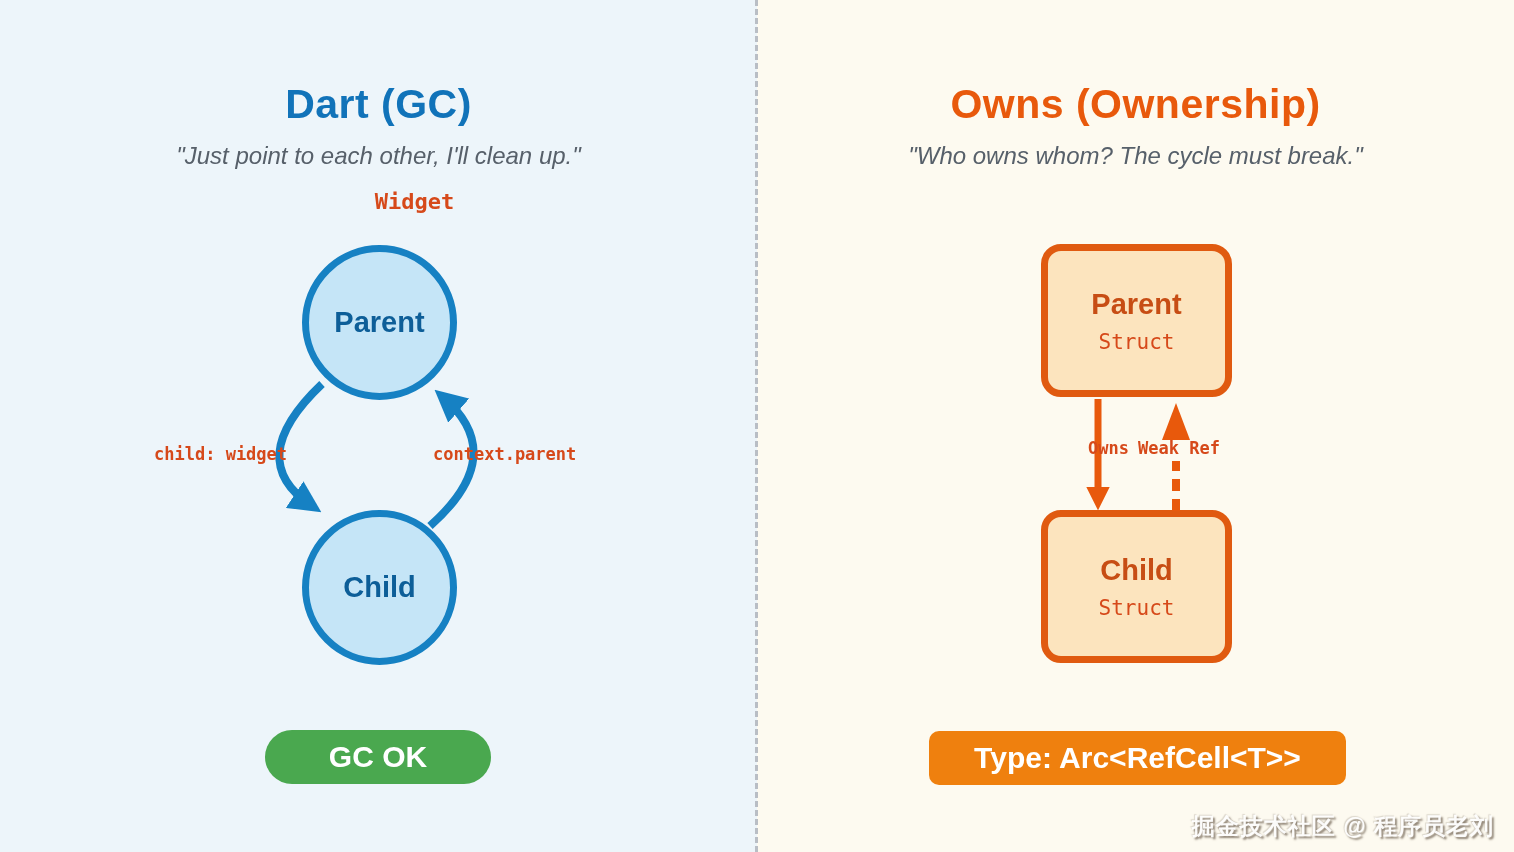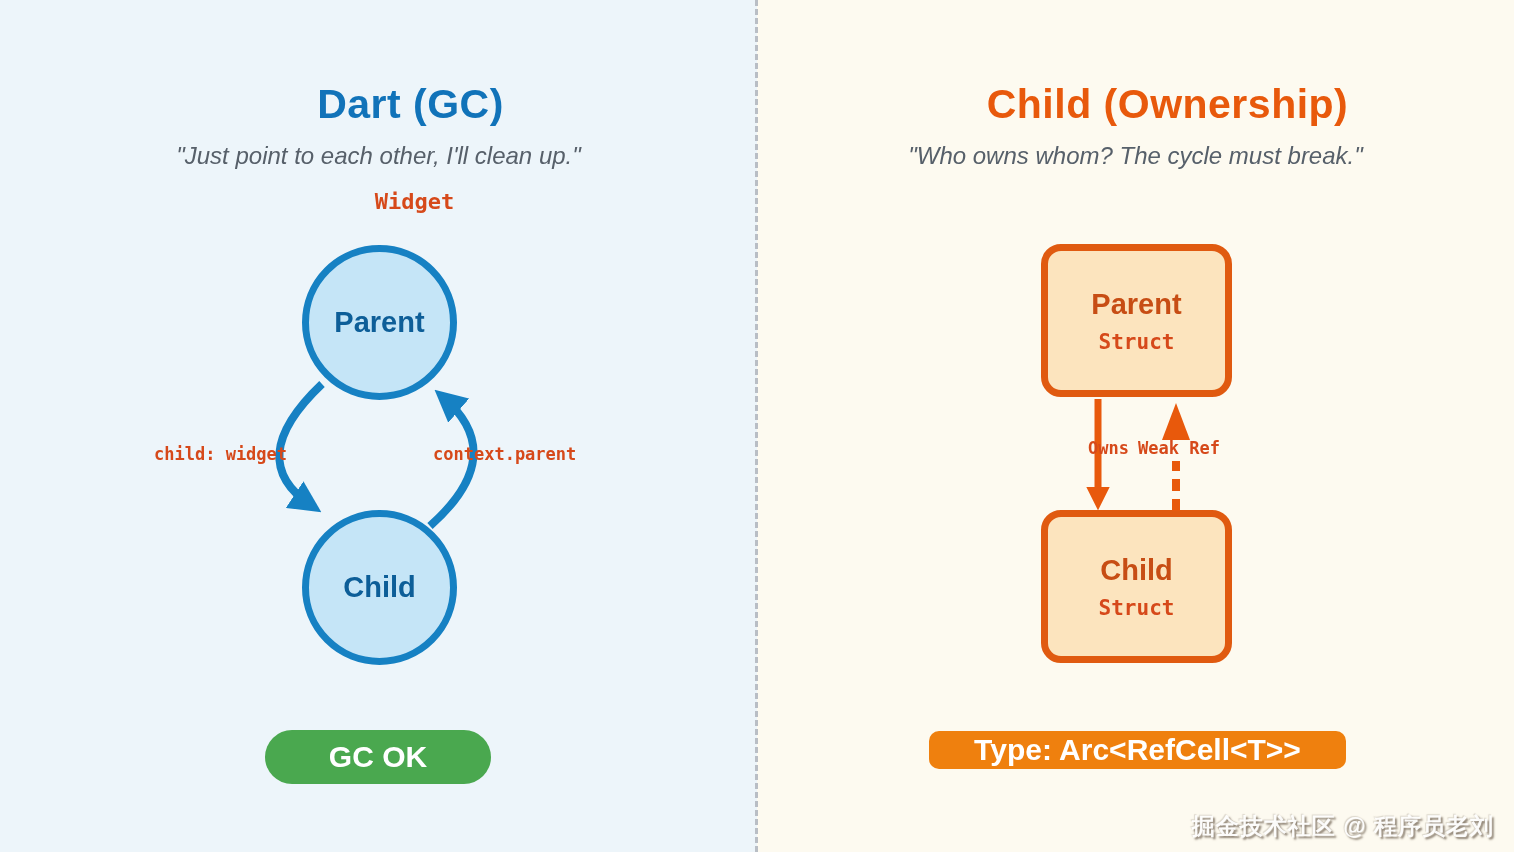--- a/index.html
+++ b/index.html
@@ -15,21 +15,21 @@
   .panel.left  { left: 0;    width: 757px; background: #edf5fa; }
   .panel.right { left: 757px; width: 757px; background: #fdfaf0; }
   .divider {
     position: absolute; top: 0; left: 755px; height: 852px; width: 0;
     border-left: 3px dashed #b9bec5; z-index: 2;
   }
 
   
   .title {
     position: absolute; top: 54px; left: 0; width: 100%;
-    text-align: center; font-size: 41px; font-weight: bold; letter-spacing: 0.5px; padding-left: 32px;
+    text-align: center; font-size: 41px; font-weight: bold; letter-spacing: 0.5px;
   }
   .panel.left  .title { color: #1173b9; }
   .panel.right .title { color: #e8590c; }
   .subtitle {
     position: absolute; top: 118px; left: 0; width: 100%;
     text-align: center; font-size: 24px; font-style: italic; color: #57606a;
   }
 
   
   .code {
@@ -58,31 +58,31 @@
     position: absolute; left: 284px; width: 177px; height: 139px;
     background: #fce4be; border: 7px solid #e05a10; border-radius: 20px;
     display: flex; flex-direction: column; align-items: center; justify-content: center;
     gap: 9px; z-index: 4;
   }
   .struct-box.parent { top: 244px; }
   .struct-box.child  { top: 510px; }
   .struct-box .node-label { font-size: 29px; font-weight: bold; color: #c74d14; }
   .struct-box .node-type  {
     font-family: "DejaVu Sans Mono", monospace;
-    font-size: 21px; font-weight: bold; color: #d6491a;
+    font-size: 21px; font-weight: normal; color: #d6491a;
   }
 
   
   .pill {
     position: absolute; z-index: 4;
     display: flex; align-items: center; justify-content: center;
     color: #ffffff; font-weight: bold; font-size: 30px;
   }
   .gc-badge   { left: 265px; top: 730px; width: 226px; height: 54px; background: #4aa84f; border-radius: 27px; }
-  .type-badge { left: 172px; top: 731px; width: 417px; height: 38px; background: #ef800e; border-radius: 10px; }
+  .type-badge { left: 172px; top: 731px; width: 417px; height: 54px; background: #ef800e; border-radius: 10px; }
 
   
   svg.arrows {
     position: absolute; top: 0; left: 0; width: 1514px; height: 852px;
     z-index: 6; pointer-events: none;
   }
 
   
   .watermark {
     position: absolute; right: 20px; bottom: 10px; z-index: 9;
@@ -109,21 +109,21 @@
       <span class="node-label">Child</span>
     </div>
 
     <div class="code edge-left">child: widget</div>
     <div class="code edge-right">context.parent</div>
 
     <div class="pill gc-badge">GC OK</div>
   </section>
 
   <section class="panel right">
-    <h1 class="title">Child (Ownership)</h1>
+    <h1 class="title">Owns (Ownership)</h1>
     <p class="subtitle">"Who owns whom? The cycle must break."</p>
 
     <div class="struct-box parent">
       <span class="node-label">Parent</span>
       <span class="node-type">Struct</span>
     </div>
     <div class="struct-box child">
       <span class="node-label">Child</span>
       <span class="node-type">Struct</span>
     </div>

